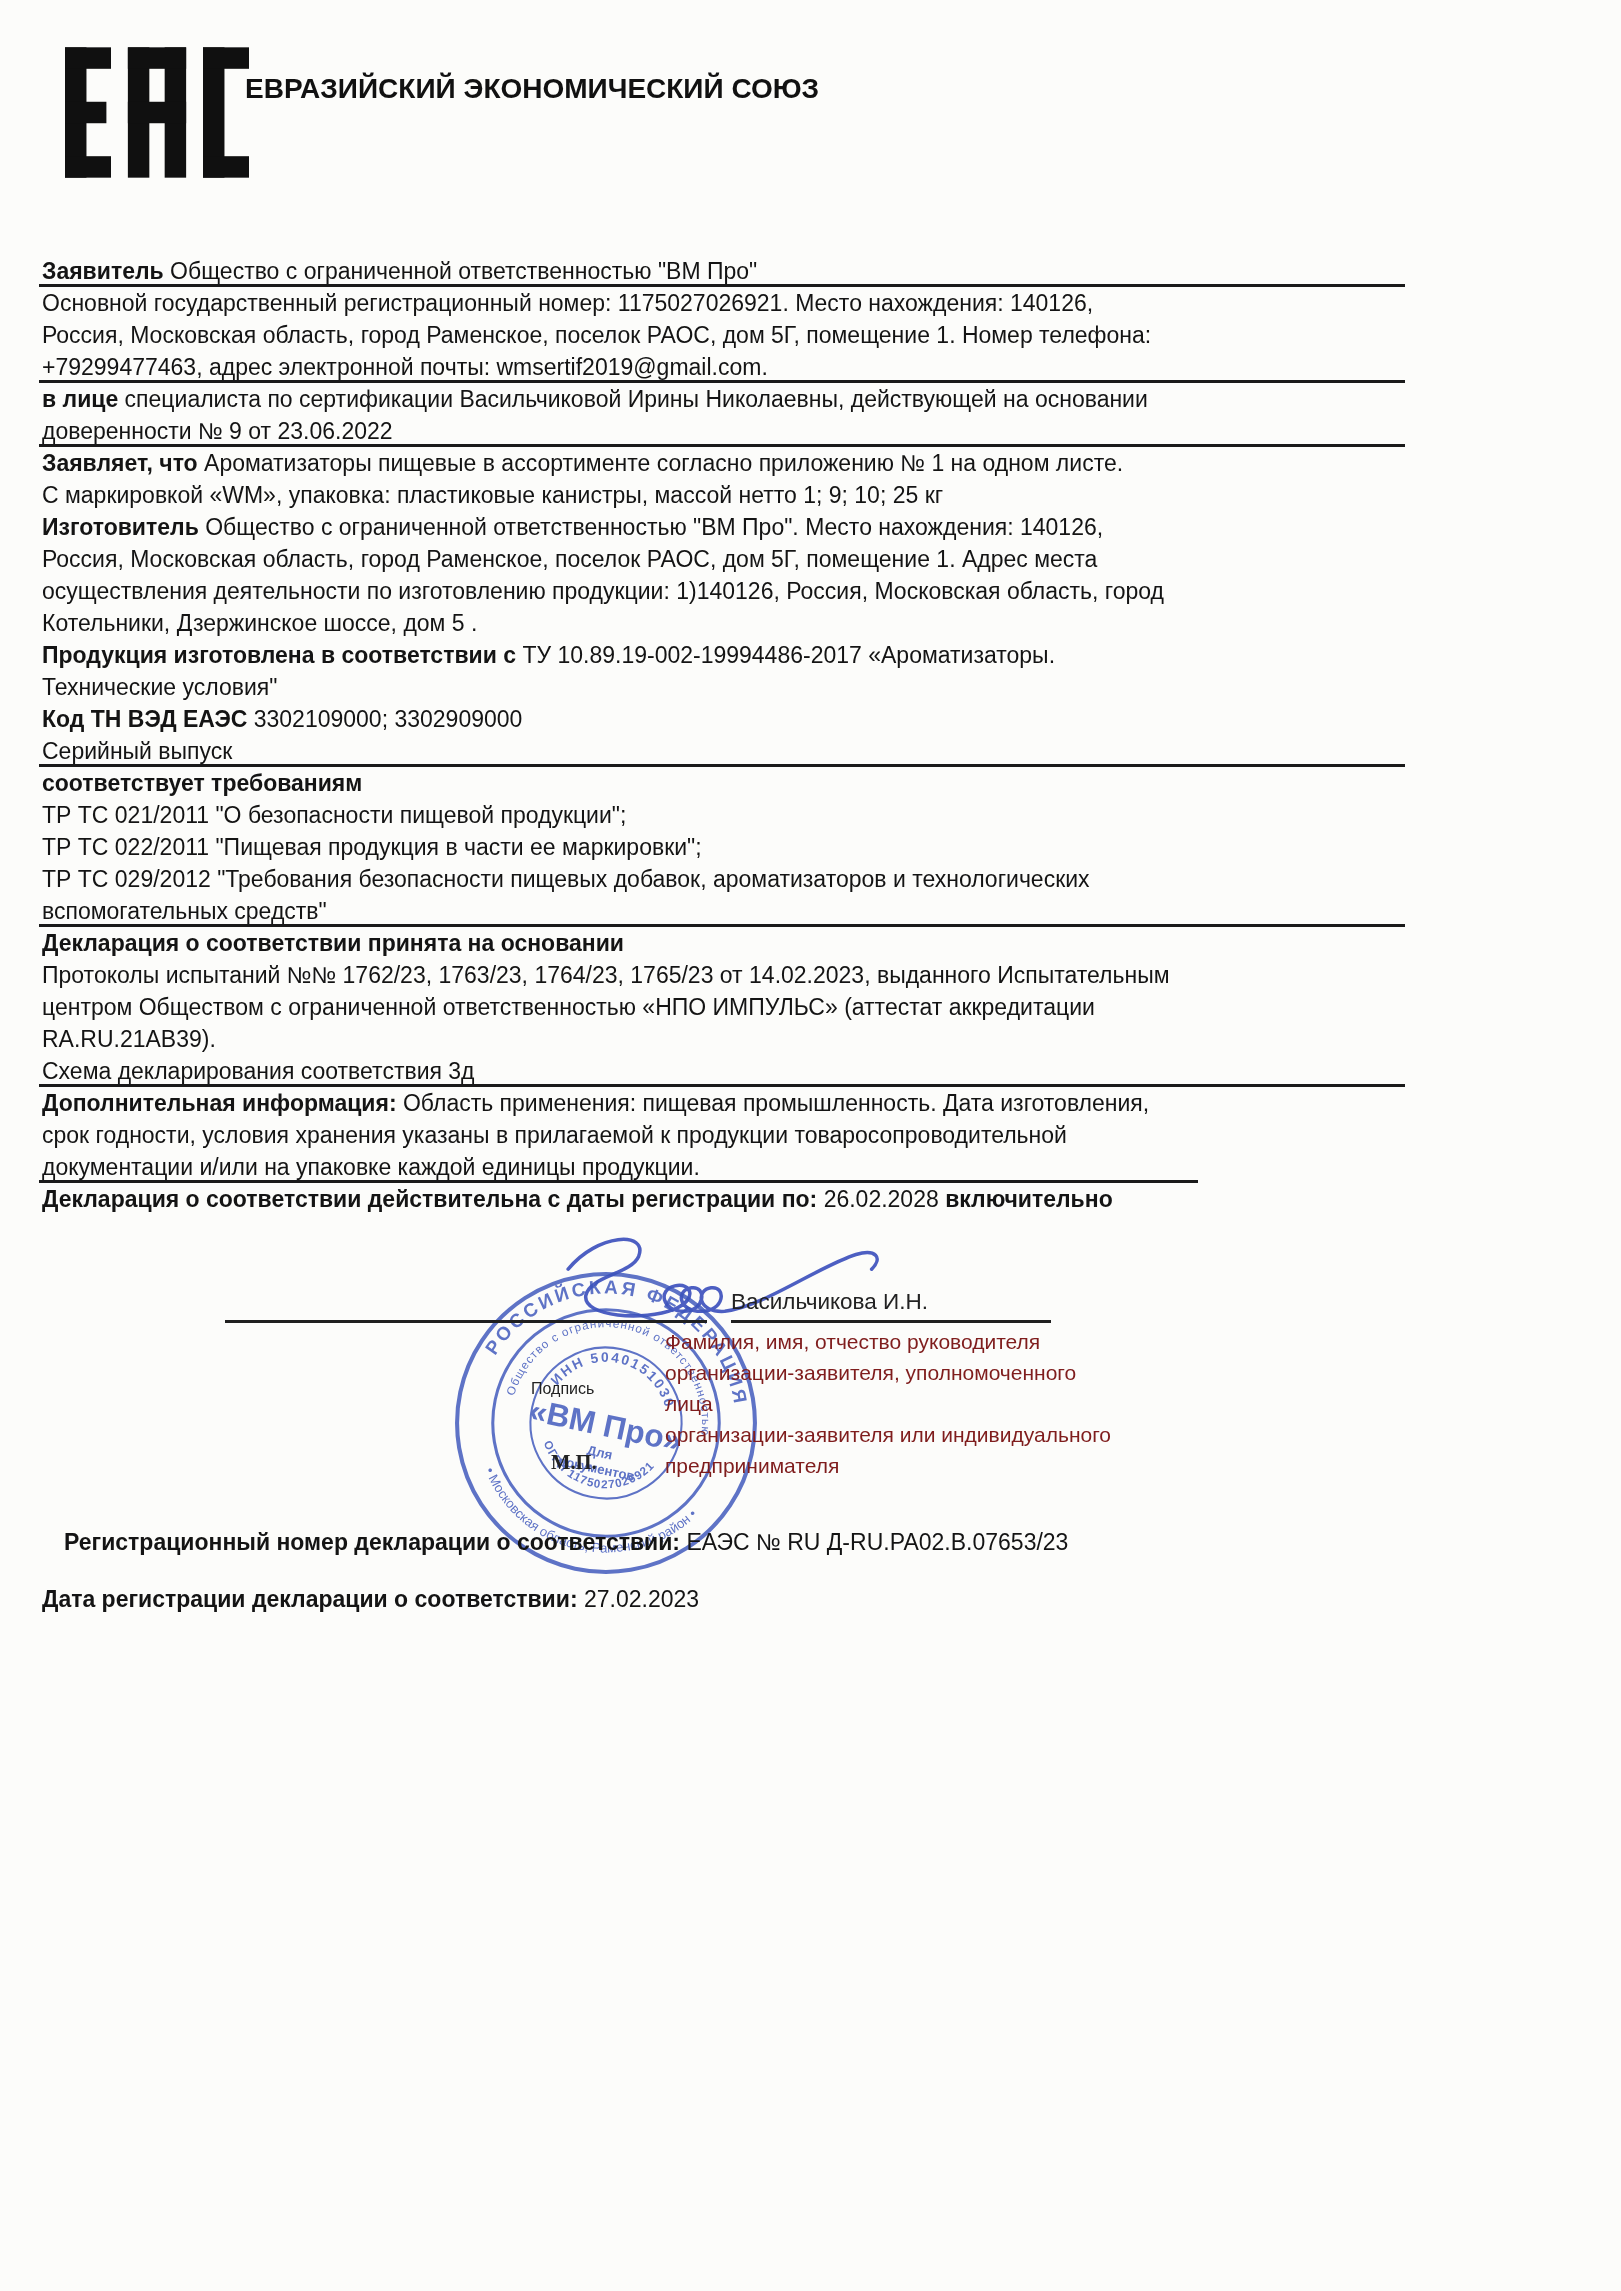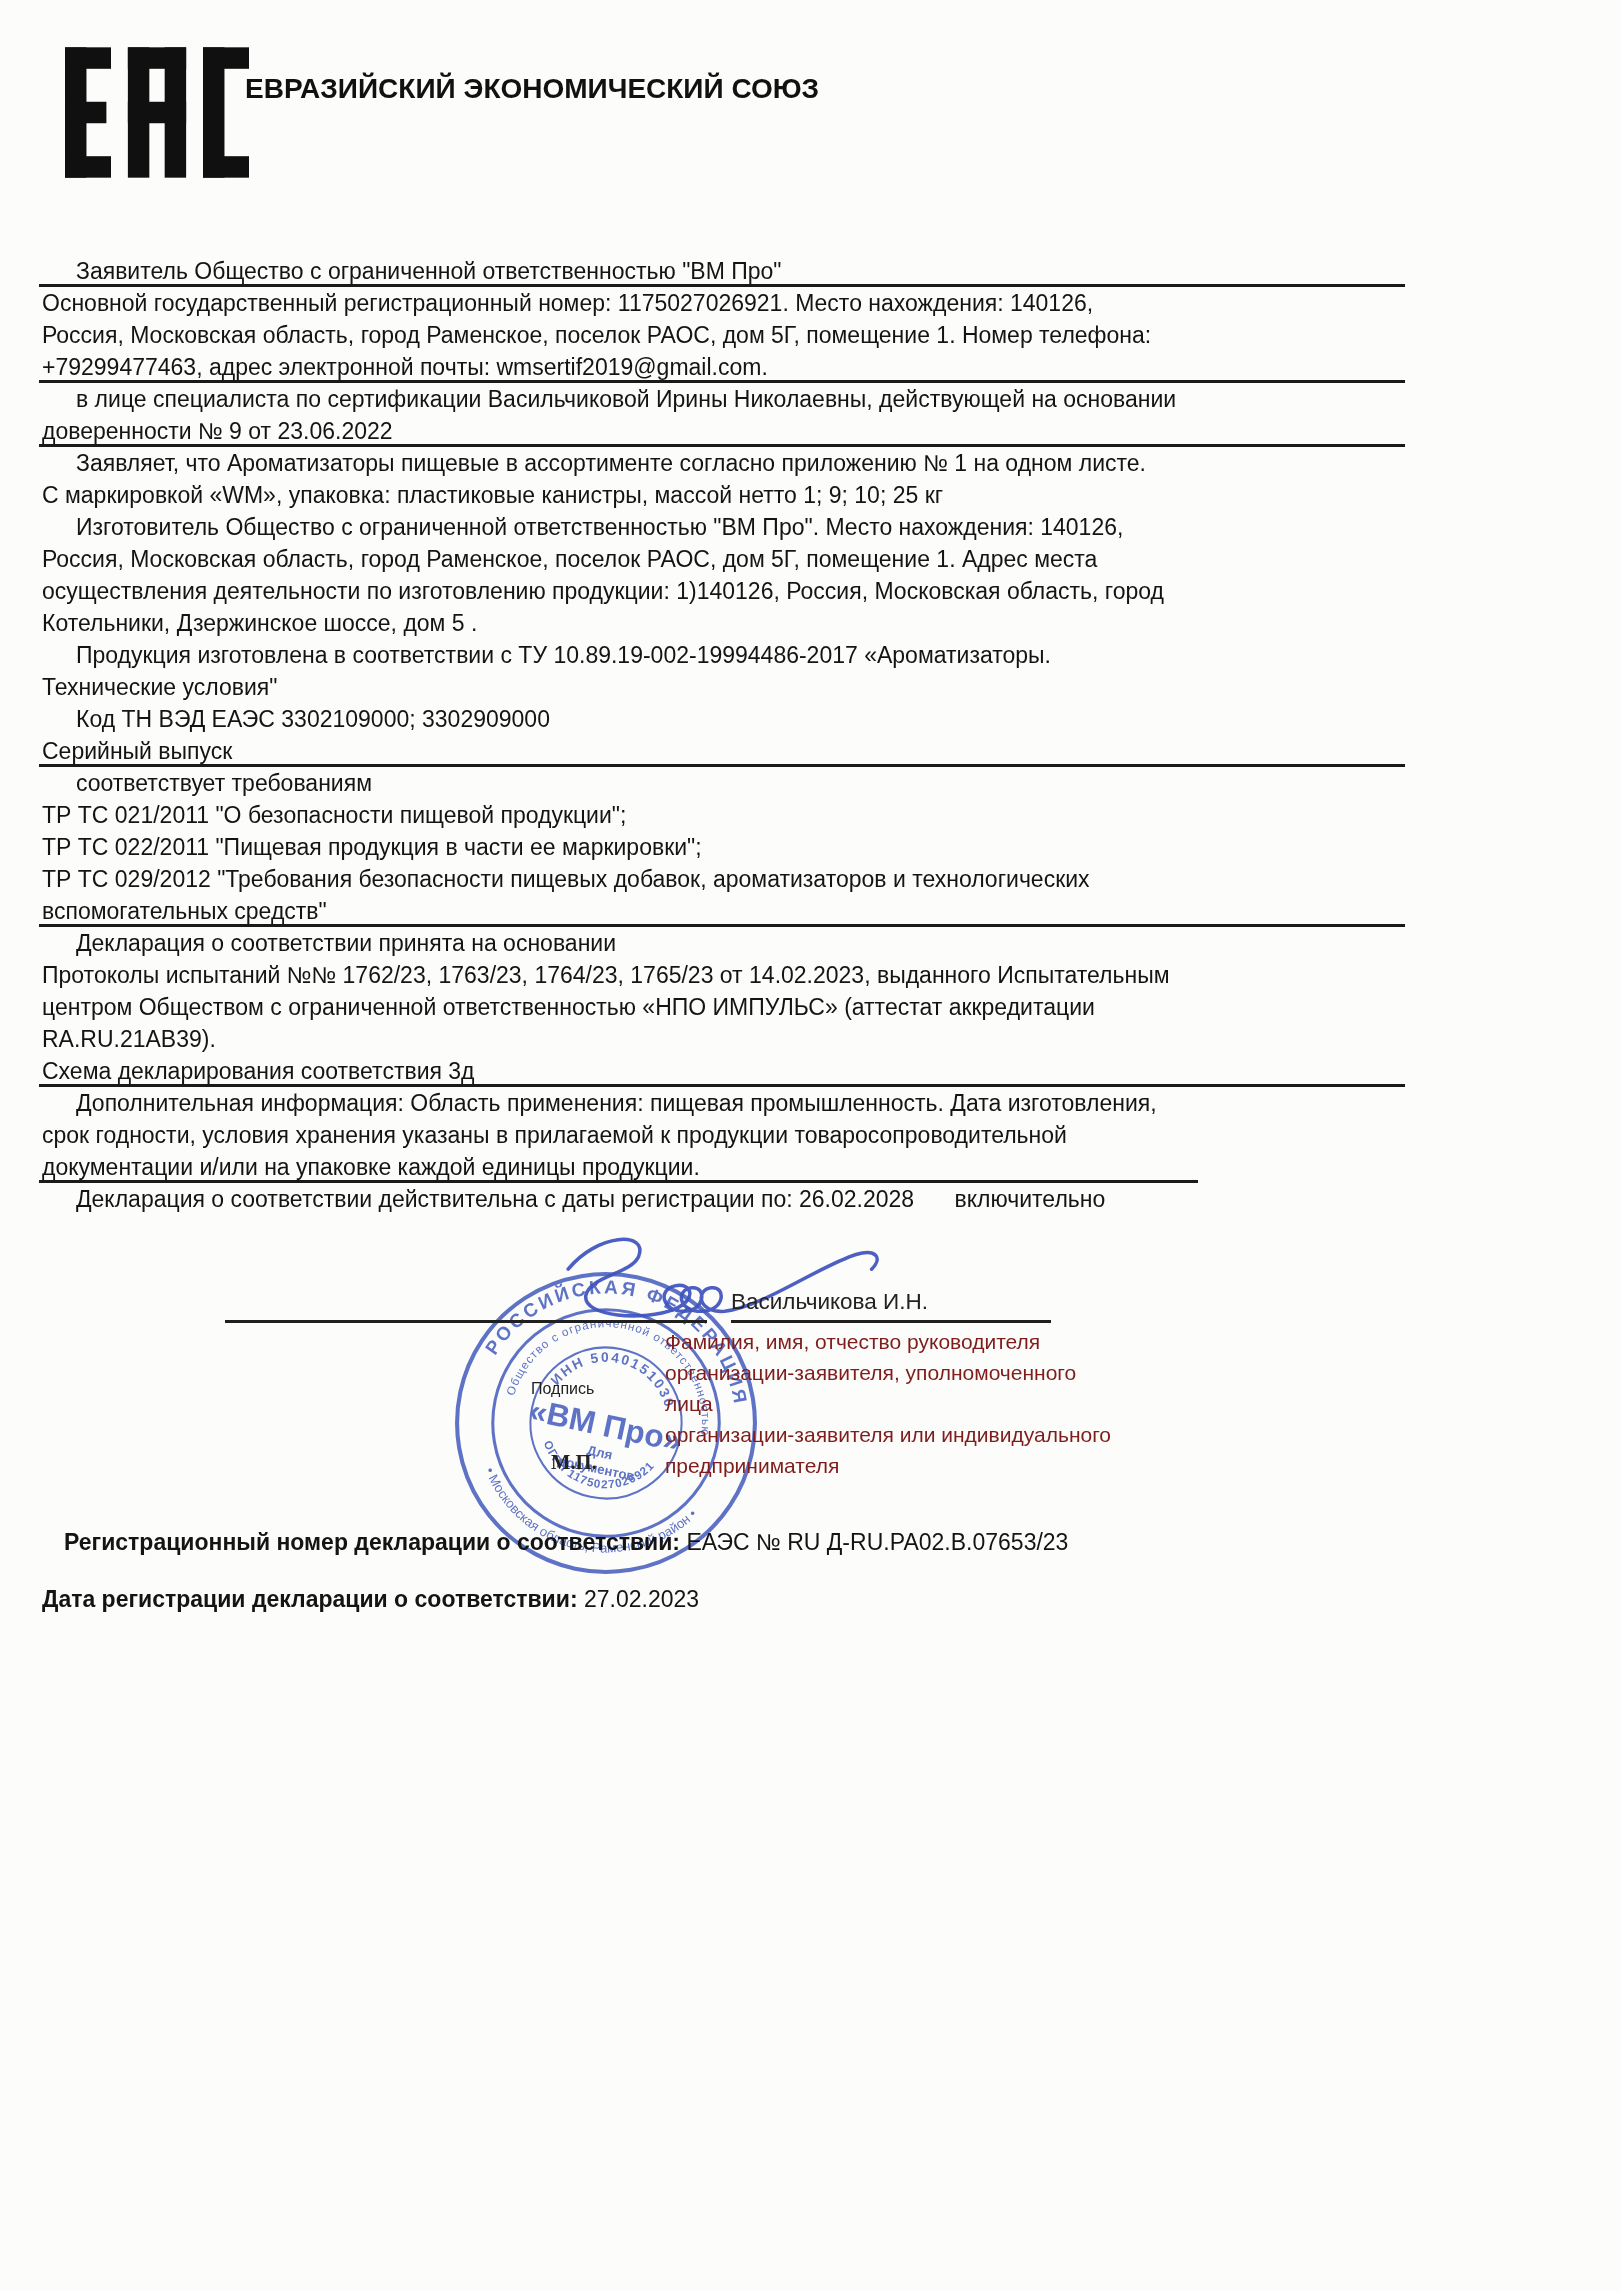--- a/index.html
+++ b/index.html
@@ -6,21 +6,21 @@
   #page{position:relative;width:1621px;height:2292px;margin:0 auto;background:#fcfcfa;
         font-family:"Liberation Sans","DejaVu Sans",sans-serif;color:#161616;overflow:hidden;}
   
   #eac-logo{position:absolute;left:65px;top:29px;}
   
   #title{position:absolute;left:245px;top:71px;width:980px;text-align:left;
          font-weight:bold;font-size:28px;line-height:36px;color:#111;}
   
   #doc-lines{position:absolute;left:42px;top:255px;width:1366px;}
   .bline{position:relative;height:32px;line-height:32px;font-size:23px;white-space:nowrap;color:#141414;}
-  .bline .b{font-weight:normal;margin-left:34px;}
+  .bline .b{font-weight:bold;}
   .rule{position:absolute;left:-2.9px;bottom:0;height:2.9px;background:#1a1a1a;display:block;}
   
   .sigline{position:absolute;height:2.9px;background:#1f1f1f;}
   #sig-line-left{left:225px;top:1320px;width:482px;}
   #sig-line-right{left:731px;top:1320px;width:320px;}
   #sig-name{position:absolute;left:731px;top:1289px;width:320px;font-size:22.5px;color:#222;}
   #sig-caption{position:absolute;left:665px;top:1326px;width:456px;text-align:left;
                font-size:21px;line-height:31px;color:#7f1d1d;}
   #sig-label{position:absolute;left:531px;top:1380px;font-size:16px;color:#222;}
   #mp-label{position:absolute;left:551px;top:1451px;font-family:Liberation Serif, serif;

